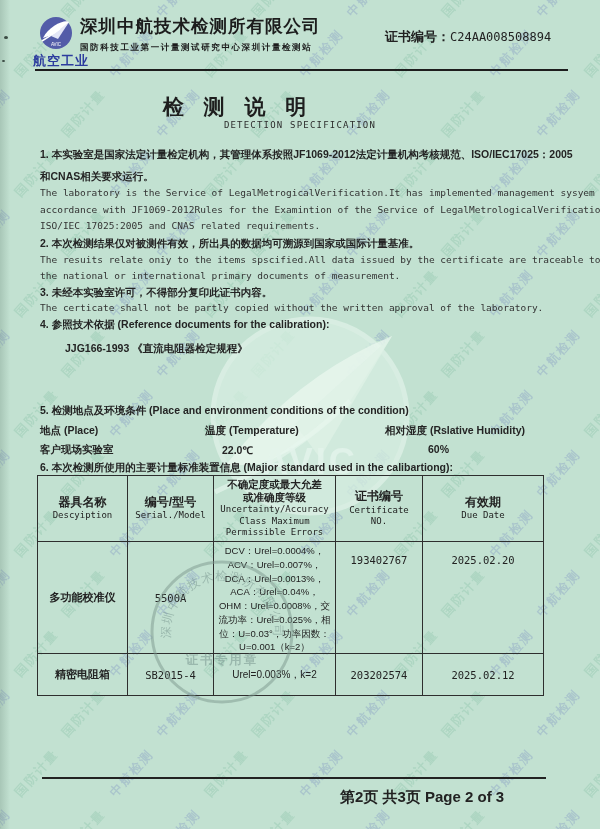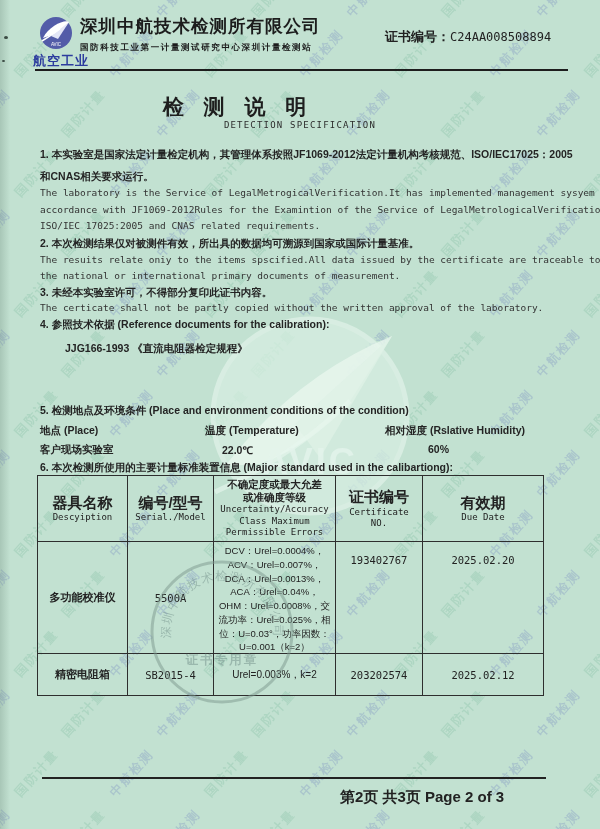--- a/index.html
+++ b/index.html
@@ -50,21 +50,21 @@
   .tbl { position:absolute; left:37px; top:475px; width:506px; z-index:2;
     border-top:1.5px solid #2e2e2e; border-left:1.5px solid #2e2e2e; }
   .trow { display:flex; }
   .tcell {
     border-right:1.5px solid #2e2e2e; border-bottom:1.5px solid #2e2e2e;
     box-sizing:border-box; display:flex; flex-direction:column;
     align-items:center; justify-content:center; text-align:center; padding:2px 3px;
   }
   .c0{width:90px}.c1{width:86px}.c2{width:122px}.c3{width:87px}.c4{width:121px}
   .h-row{height:66px} .r1-row{height:112px} .r2-row{height:42px}
-  .th-zh { font-size:15px; font-weight:bold; line-height:1.3; }
+  .th-zh { font-size:12px; font-weight:bold; line-height:1.3; }
   .th-zh-sm { font-size:10.5px; font-weight:bold; line-height:1.25; }
   .th-en { font-size:9px; font-family:"DejaVu Sans Mono", monospace; line-height:1.3; }
   .td-name { font-size:11px; font-weight:bold; }
   .td-mono { font-size:10.5px; font-family:"DejaVu Sans Mono", monospace; }
   .td-unc { font-size:9.5px; line-height:1.45; justify-content:flex-start; }
   .top-align { justify-content:flex-start; padding-top:12px; }
   .td-unc2 { font-size:10px; }
   
   .seal { position:absolute; left:142px; top:552px; z-index:3; pointer-events:none; opacity:0.5; }
   

